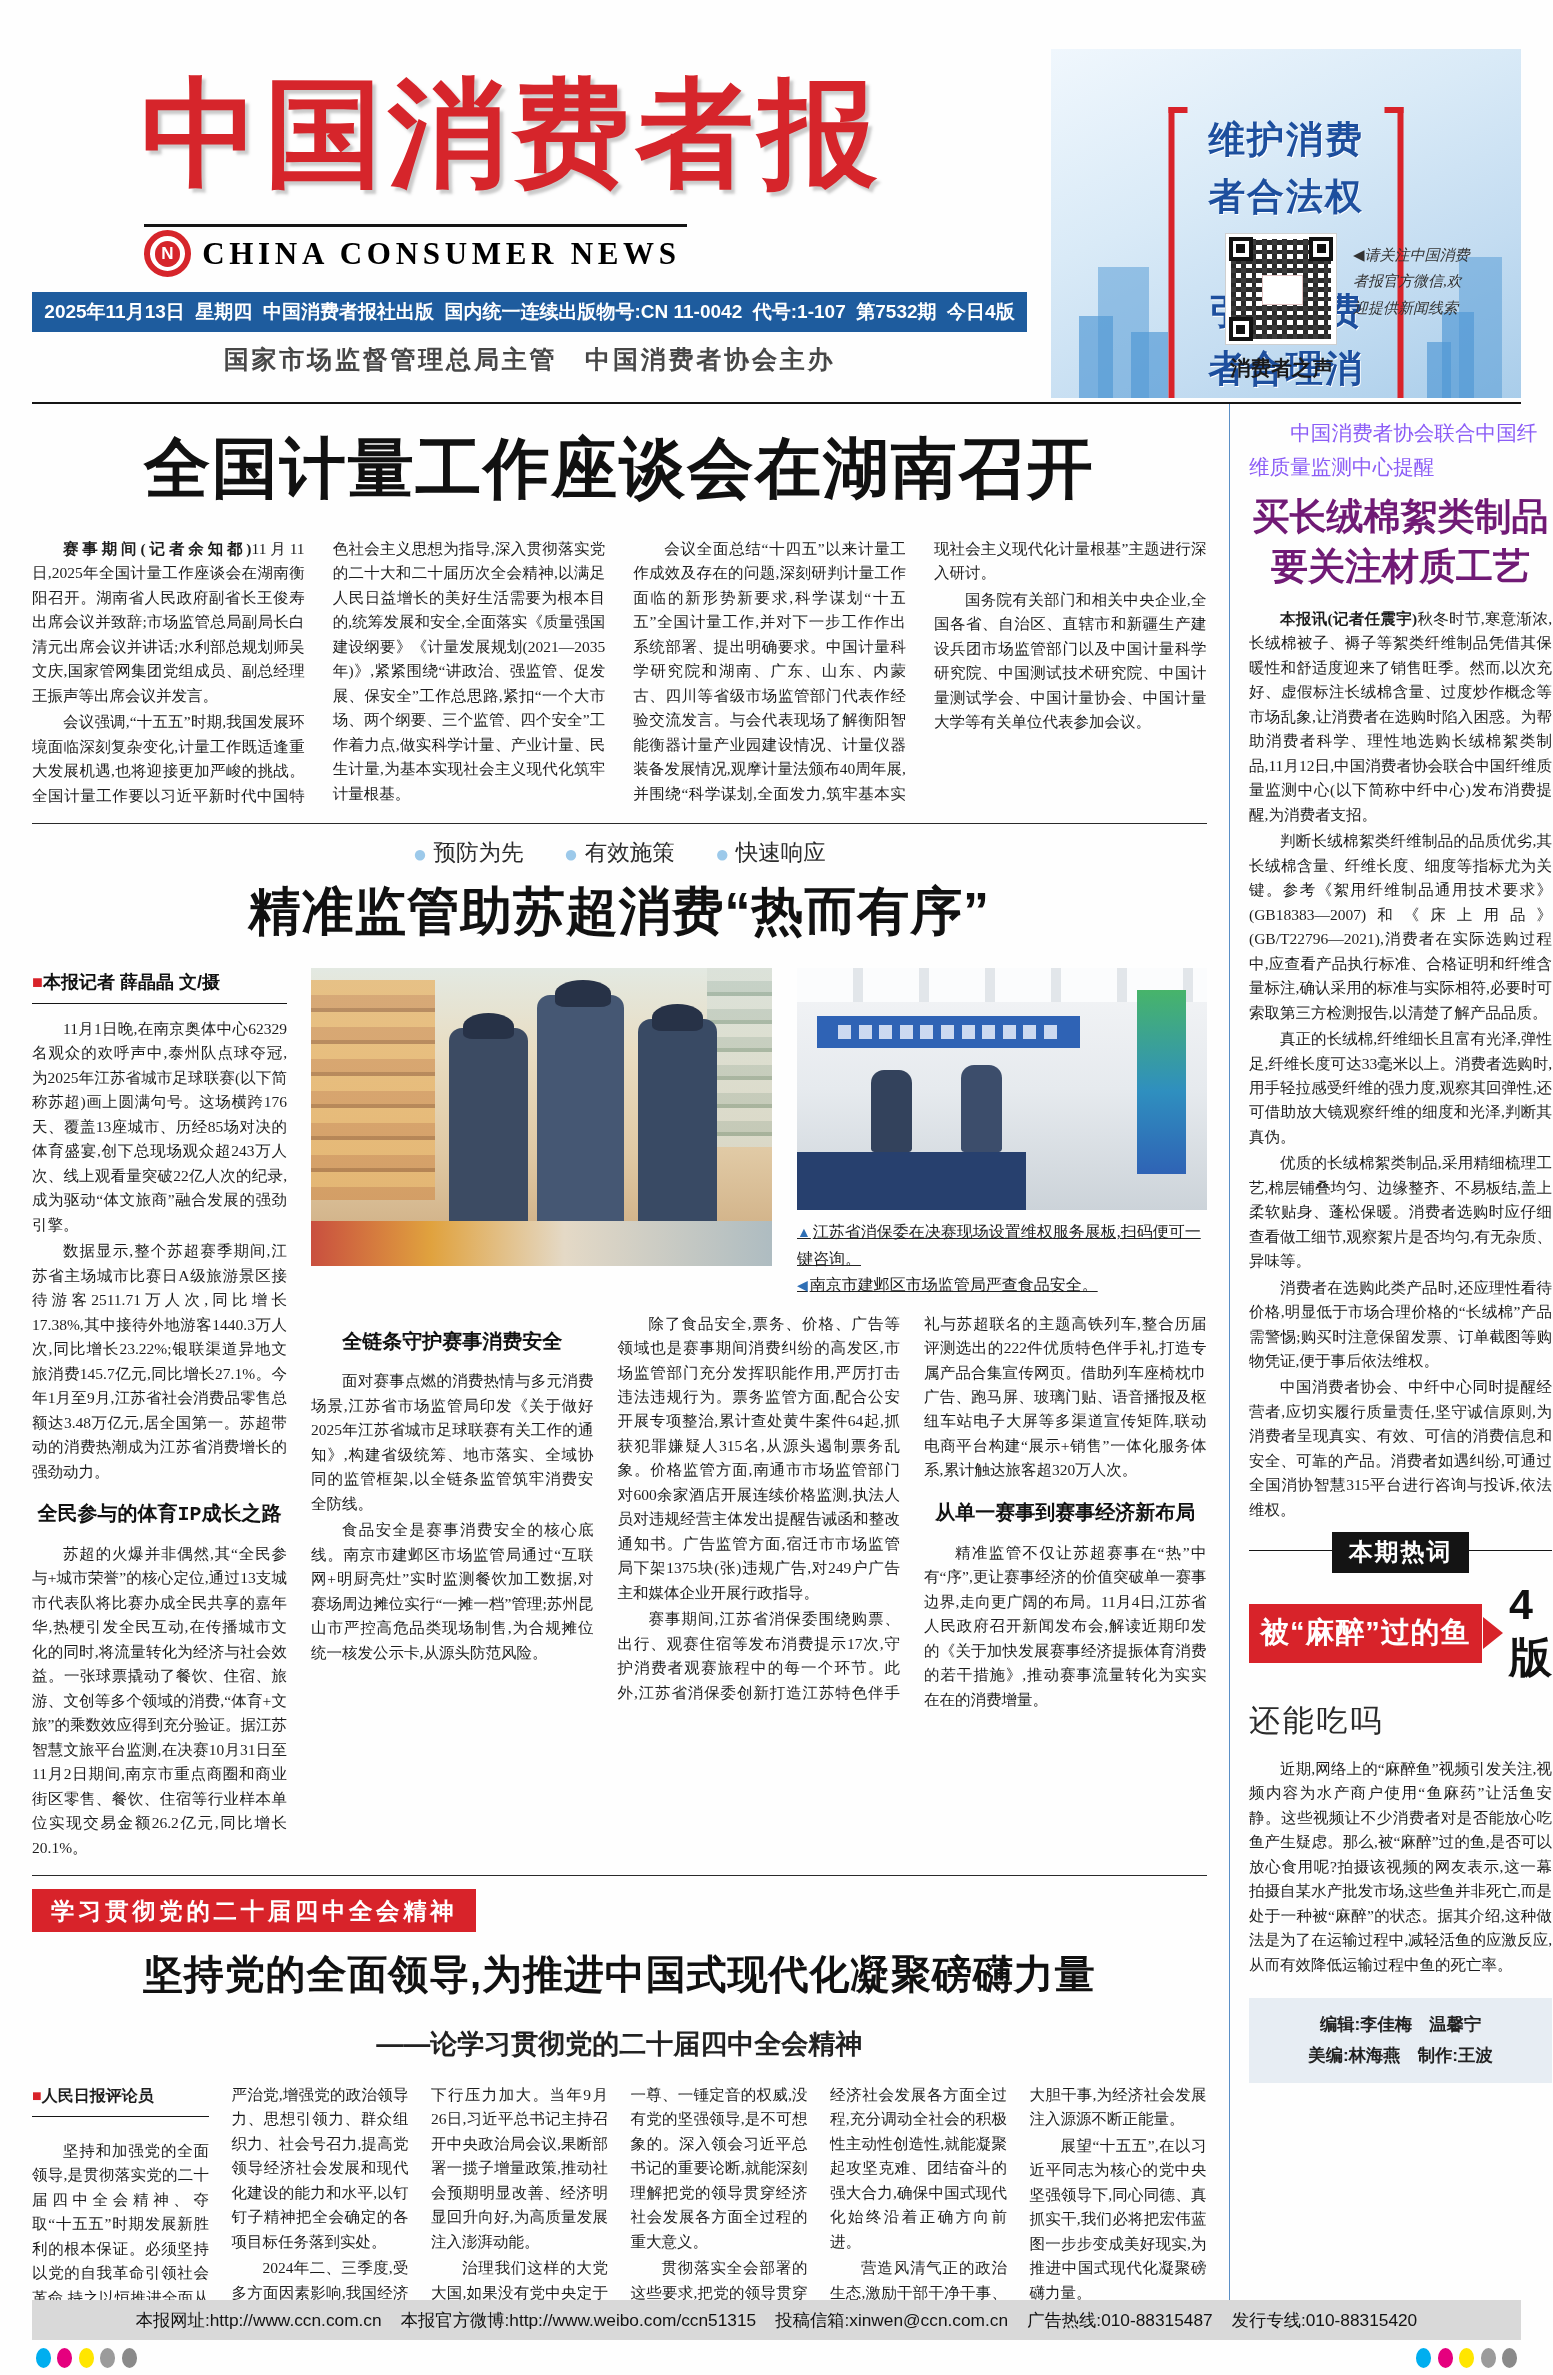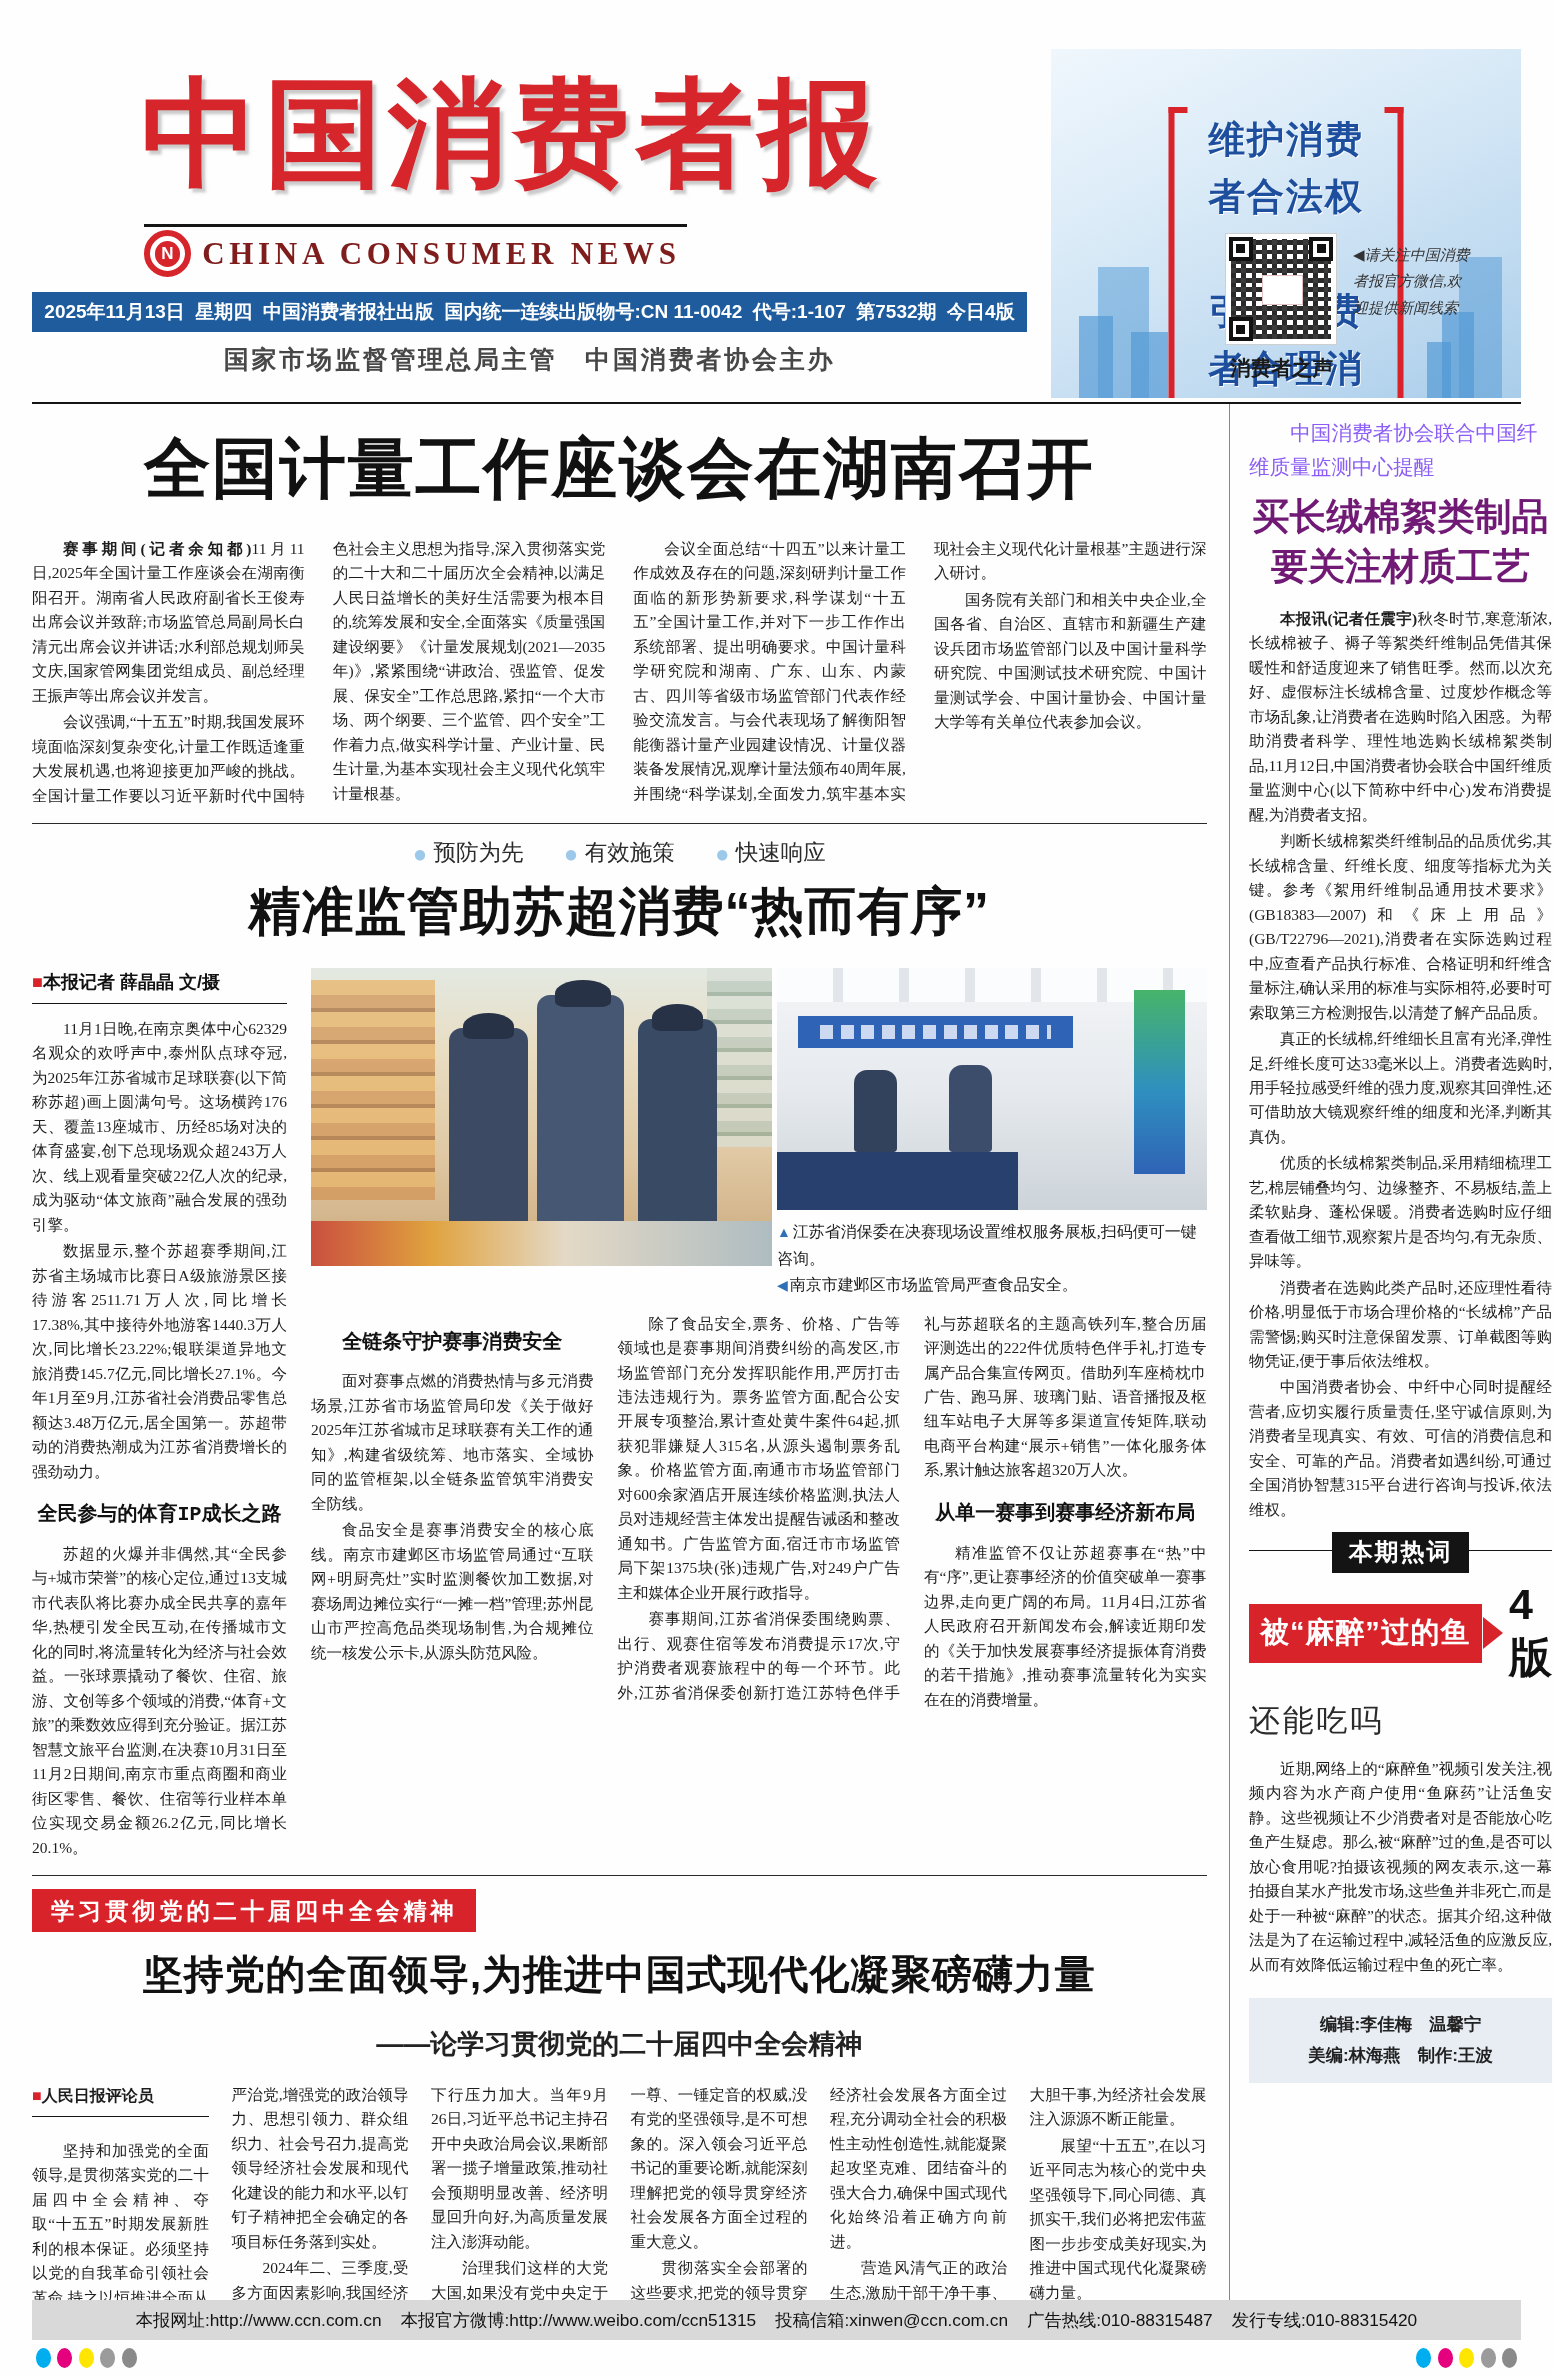--- a/index.html
+++ b/index.html
@@ -22,21 +22,21 @@
   .masthead-en-row {
     width:543px; margin-left:112px; margin-top:3.7px;
     border-top:3.7px solid #151515; display:flex; align-items:center; gap:11.2px; padding-top:3.7px;
   }
   .logo { width:47px; height:47px; border-radius:50%; border:6.6px solid #d6252b;
     background:#fff; position:relative; flex:none; }
   .logo-core { position:absolute; inset:4.7px; border-radius:50%; background:#d6252b;
     color:#fff; font-family:"Liberation Sans",sans-serif; font-weight:900; font-size:17px;
     display:flex; align-items:center; justify-content:center; }
   .masthead-en { font-family:"Liberation Serif","DejaVu Serif",serif; font-weight:bold;
-    font-size:31px; letter-spacing:4.7px; color:#7f1d1d; white-space:nowrap; }
+    font-size:31px; letter-spacing:4.7px; color:#000000; white-space:nowrap; }
   .date-bar {
     margin-top:15px; background:#1e5c9e; color:#fff; text-align:center;
     font-family:"Liberation Sans","DejaVu Sans",sans-serif; font-weight:bold;
     font-size:19px; padding:6.6px 3.7px; white-space:pre-wrap;
   }
   .sponsor-line {
     text-align:center; font-family:"Liberation Sans","DejaVu Sans",sans-serif;
     font-weight:bold; font-size:25px; color:#474747; letter-spacing:2.8px; margin:11.2px 0 9.4px;
   }
   
@@ -93,21 +93,21 @@
   .suchao-headline { font-family:"Liberation Sans","DejaVu Sans",sans-serif; font-weight:900;
     font-size:52px; text-align:center; color:#111; margin:1.9px 0 20.6px; letter-spacing:0.9px; }
   .suchao-body { display:flex; gap:24px; }
   .s-col1 { width:255px; flex:none; font-size:15.5px; line-height:1.58; text-align:justify; }
   .byline-box { border-bottom:1.9px solid #151515; padding-bottom:6.6px; margin-bottom:13px;
     font-family:"Liberation Sans","DejaVu Sans",sans-serif; font-size:18px; font-weight:bold; color:#111; }
   .byline-box .mark { color:#d8232a; }
   .subhead { font-family:Liberation Mono, monospace; font-weight:bold;
     font-size:20px; color:#111; text-align:center; margin:15px 0 11.2px; break-inside:avoid; }
   .s-right { flex:1; min-width:0; }
-  .photos { display:flex; gap:5px; }
+  .photos { display:flex; gap:25px;text-decoration:underline; }
   .photo { position:relative; overflow:hidden; background:#dcd6ca; }
   .photo1 { width:461px; height:298px; flex:none;
     background:linear-gradient(180deg,#e3e9e2 0%,#e9ddc2 28%,#e0c9a4 62%,#cba87c 100%); }
   .p1-shelves { position:absolute; left:0; top:4%; width:27%; height:74%;
     background:repeating-linear-gradient(180deg,#e7b469 0 15px,#d29557 15px 28px,#a8703d 28px 32px); opacity:.75; }
   .p1-shelves2 { position:absolute; right:0; top:0; width:14%; height:60%;
     background:repeating-linear-gradient(180deg,#d8dfd6 0 13px,#b9c8bd 13px 24px,#8fa795 24px 28px); opacity:.7; }
   .fig { position:absolute; border-radius:13px 13px 3.7px 3.7px; }
   .p1-f1 { left:30%; top:20%; width:17%; height:72%; background:#3c4b63; }
   .p1-f2 { left:49%; top:9%;  width:19%; height:84%; background:#455773; }

